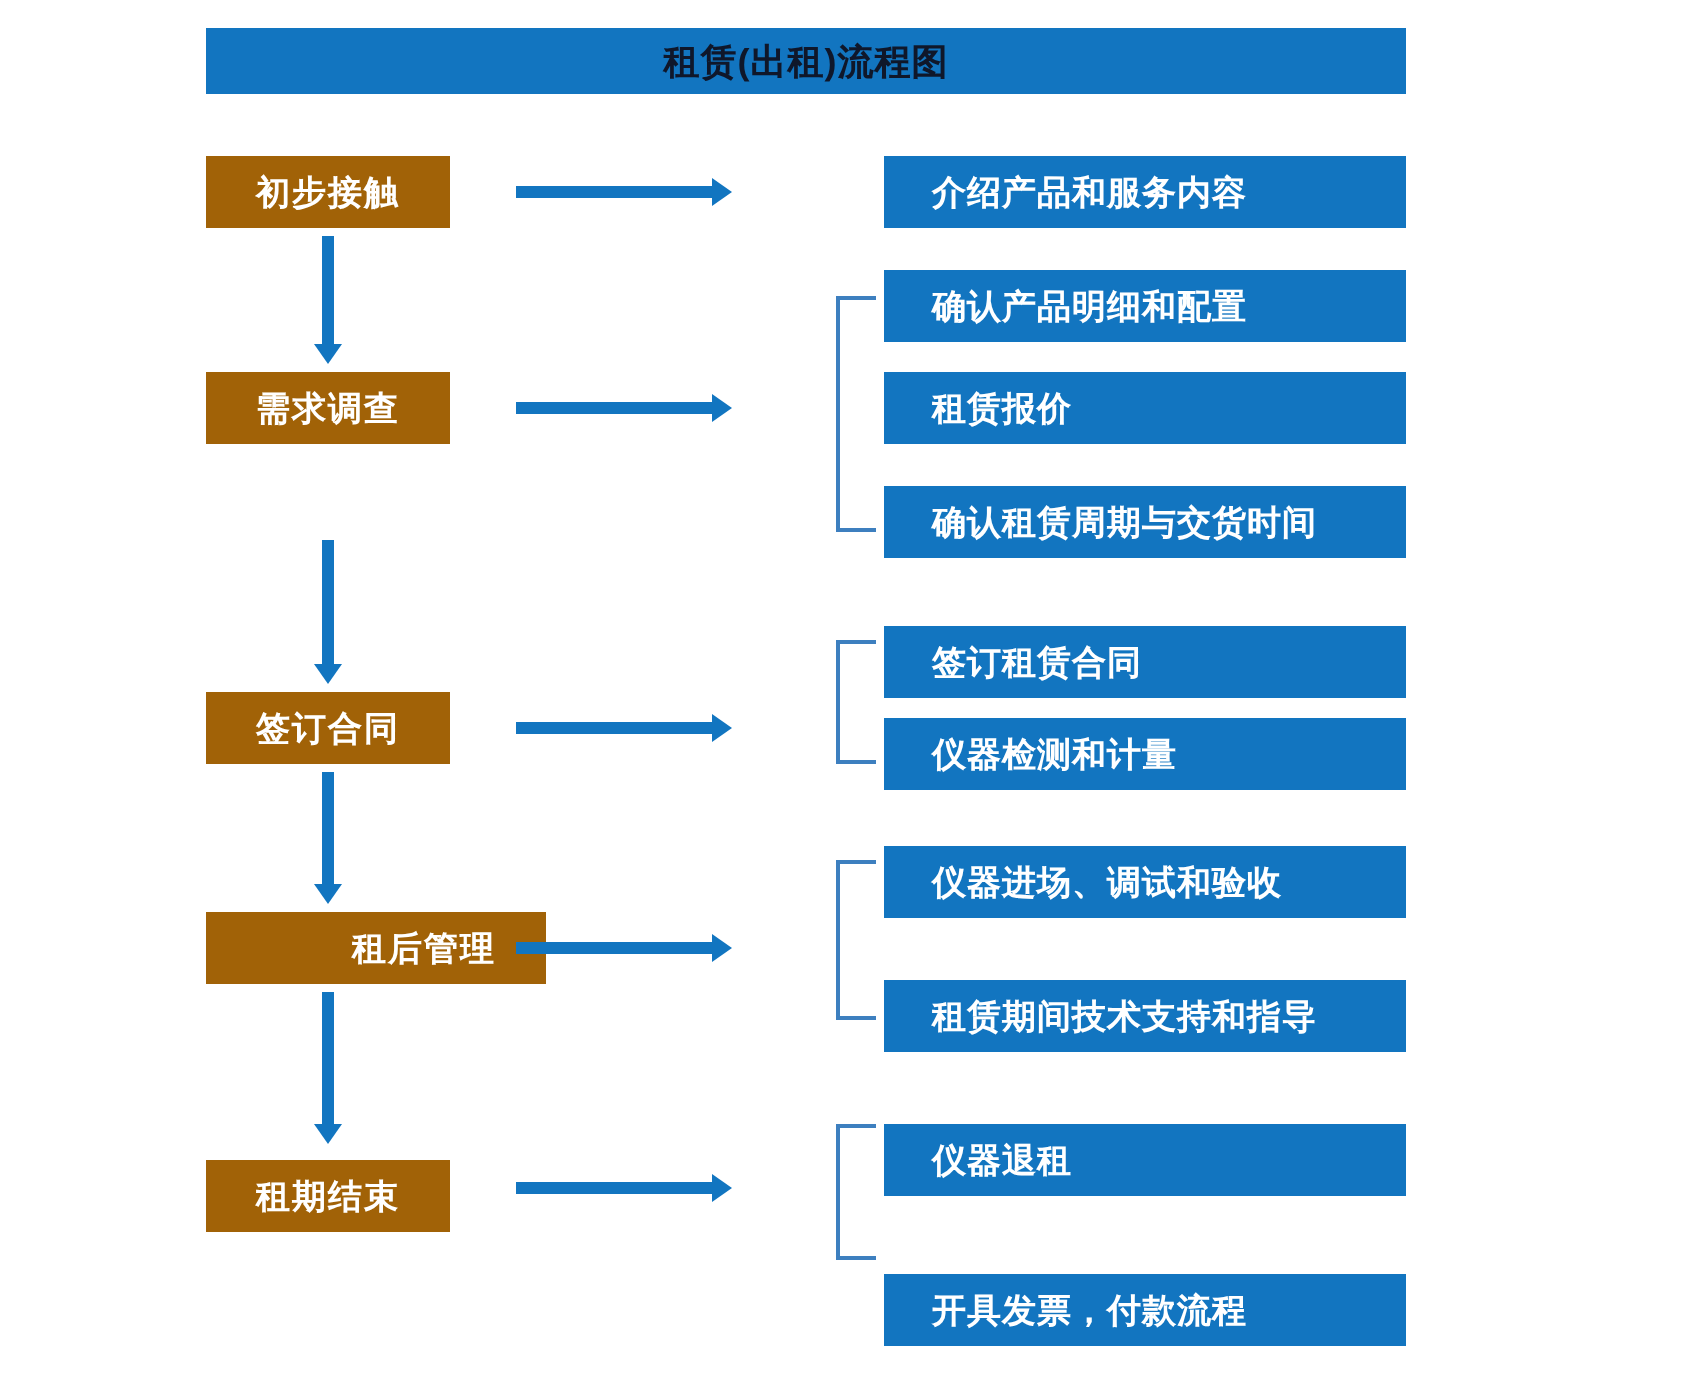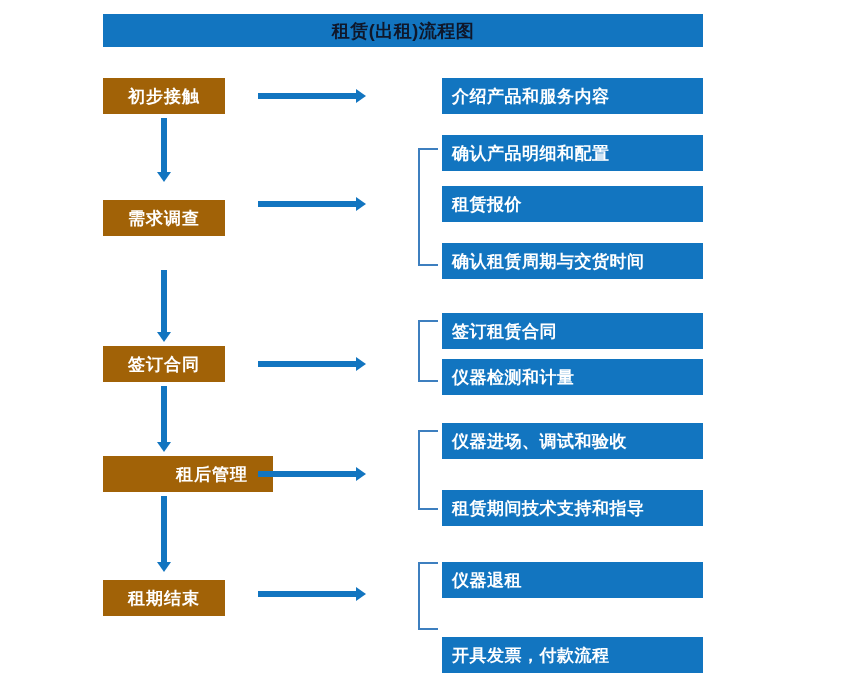--- a/index.html
+++ b/index.html
@@ -21,21 +21,21 @@
     position:absolute;left:103px;width:122px;height:36px;
     background:#a16207;color:#ffffff;
     display:flex;align-items:center;justify-content:center;
     font-size:17px;font-weight:bold;letter-spacing:1px;
   }
 
   .detail-box{
     position:absolute;left:442px;width:261px;height:36px;
     background:#1275c0;color:#ffffff;
     display:flex;align-items:center;
-    padding-left:10px;box-sizing:border-box;
+    padding-left:24px;box-sizing:border-box;
     font-size:17px;font-weight:bold;letter-spacing:.5px;
   }
 
   
   .v-arrow{position:absolute;left:157px;width:14px;}
   .v-arrow .shaft{
     position:absolute;left:4px;top:0;width:6px;bottom:9px;
     background:#1275c0;
   }
   .v-arrow .head{
@@ -69,21 +69,21 @@
 </style>
 </head>
 <body>
 
 <div id="canvas">
 
   <div class="title-bar">租赁(出租)流程图</div>
 
   <div class="stage-box" style="top:78px;">初步接触</div>
 
-  <div class="stage-box" style="top:200px;">需求调查</div>
+  <div class="stage-box" style="top:186px;">需求调查</div>
 
   <div class="stage-box" style="top:346px;">签订合同</div>
 
   <div class="stage-box" style="top:456px;padding-left:48px;">租后管理</div>
 
   <div class="stage-box" style="top:580px;">租期结束</div>
 
   <div class="v-arrow" style="top:118px;height:64px;">
     <span class="shaft"></span>
     <span class="head"></span>

